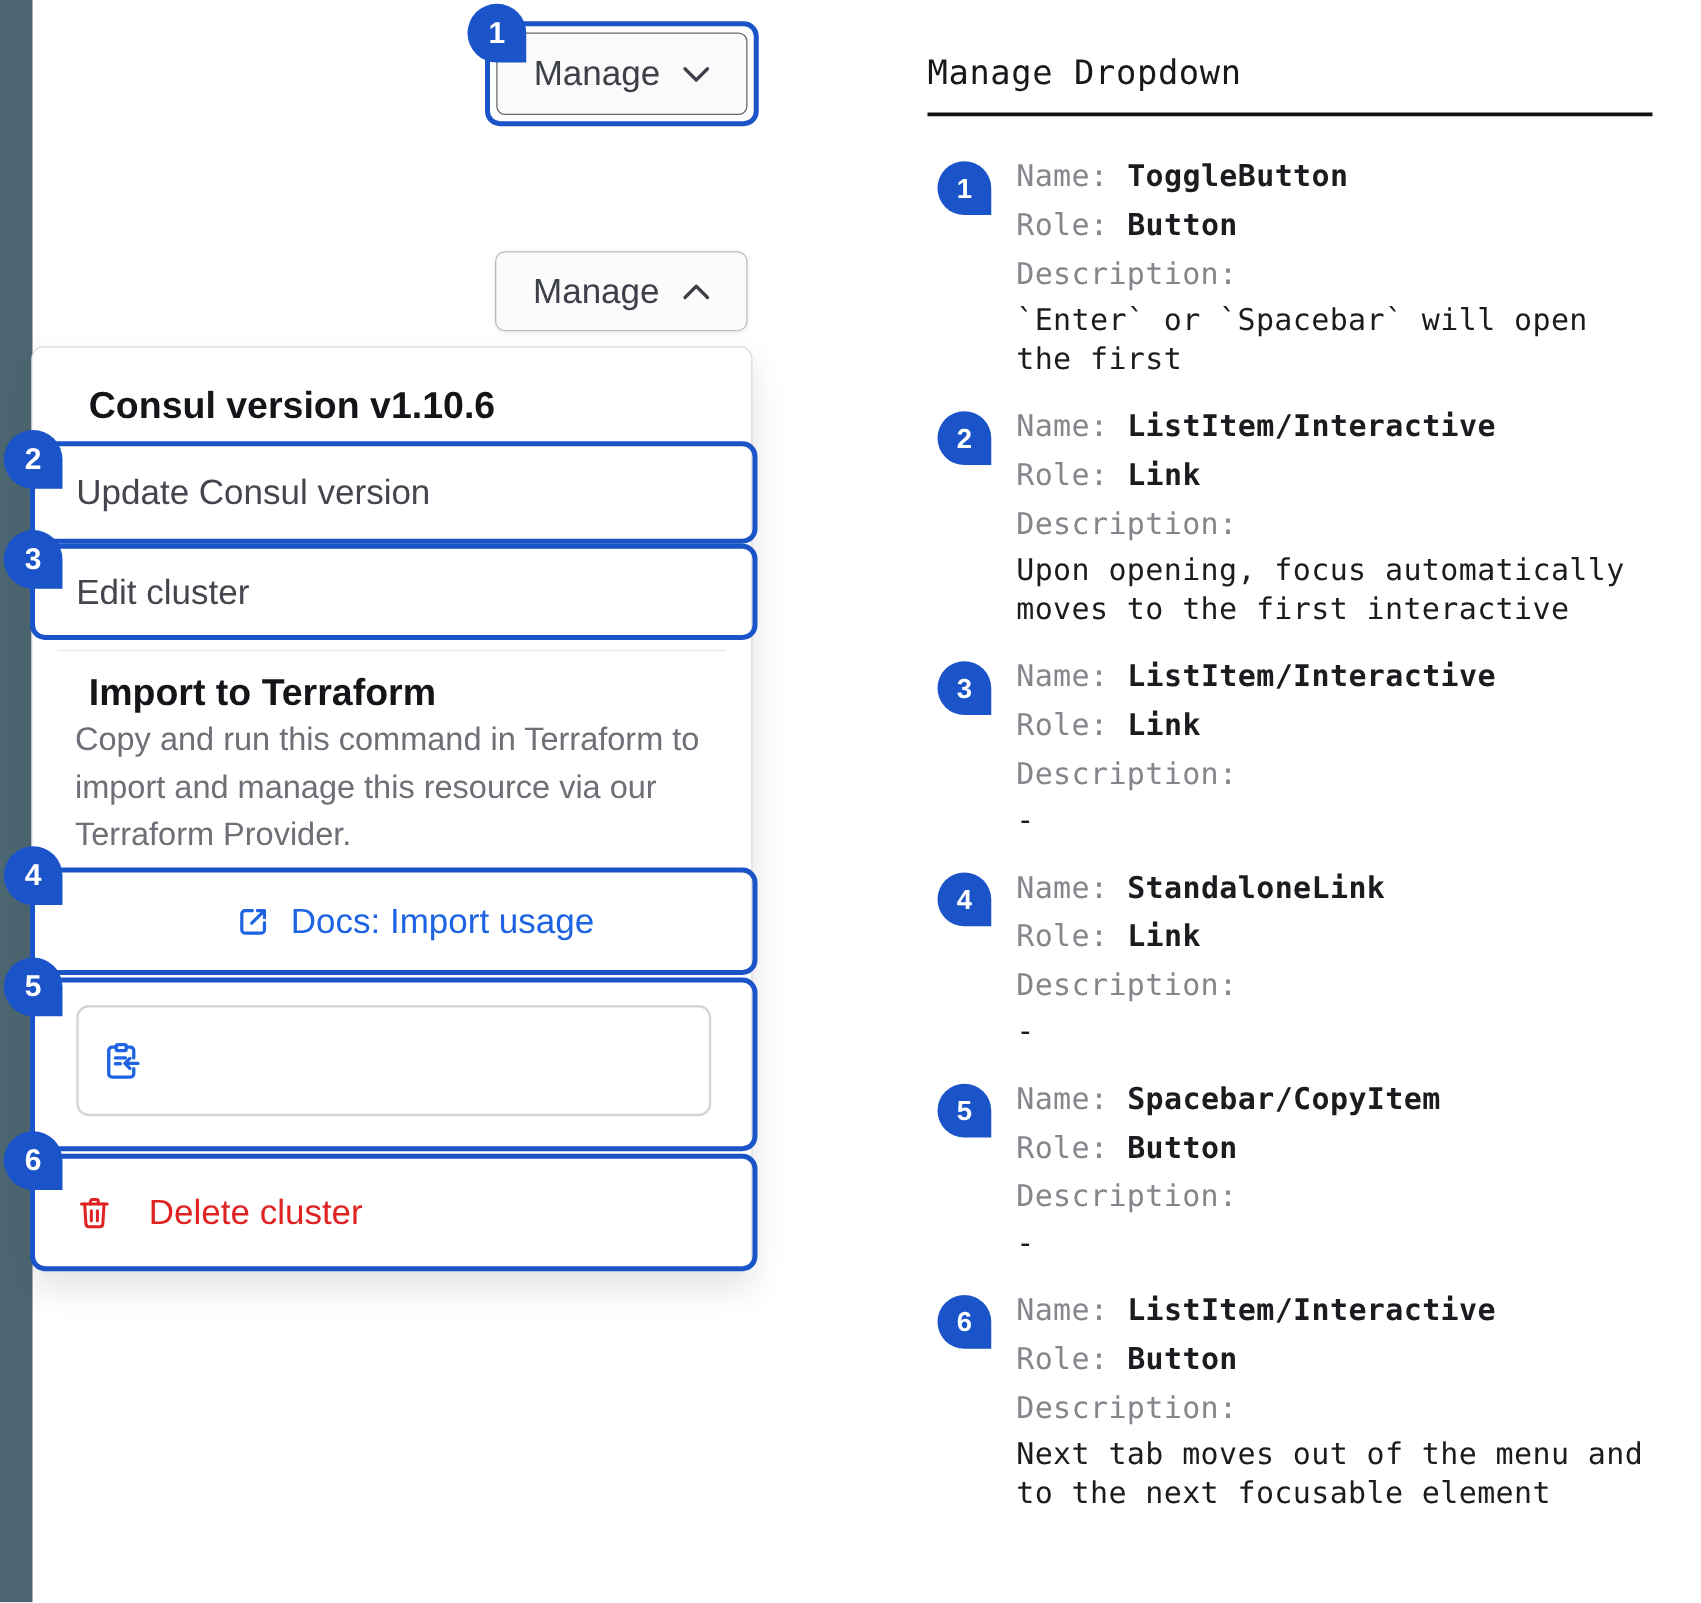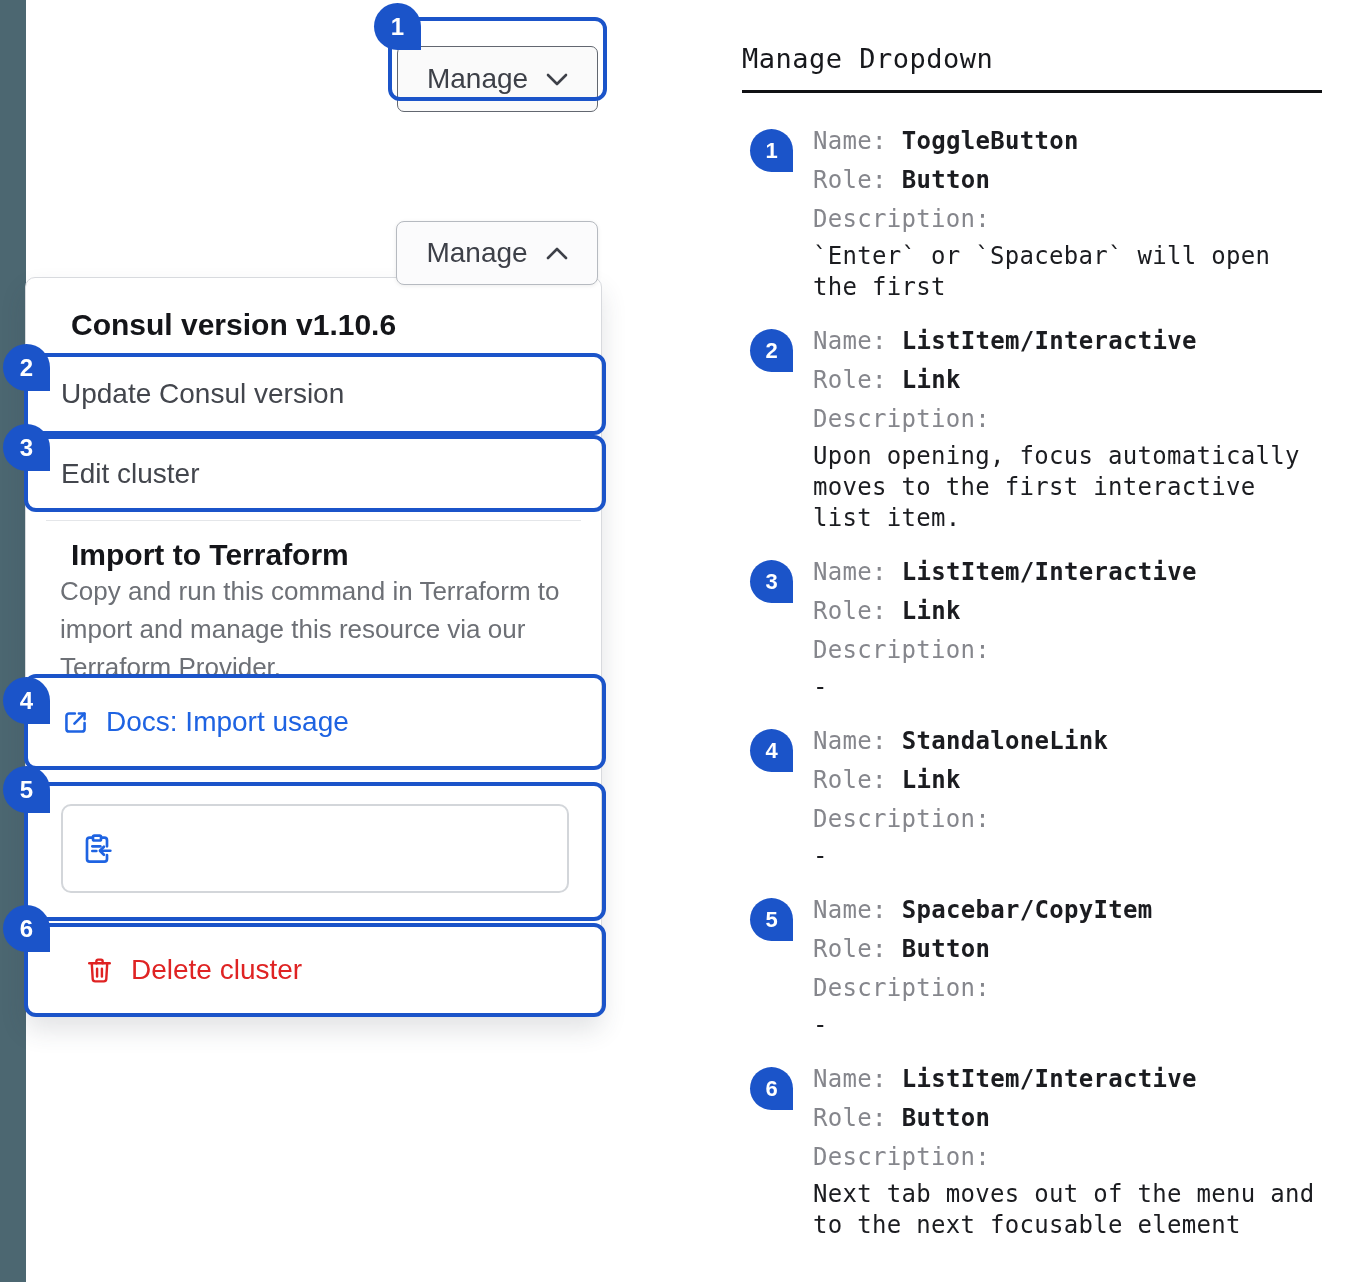--- a/index.html
+++ b/index.html
@@ -22,48 +22,48 @@
 
   
   .focus-ring{position:absolute;border:4px solid #1b54c9;border-radius:12px;
               box-sizing:border-box;z-index:10;background:transparent;}
   .ring-btn1{left:388px;top:17px;width:219px;height:84px;}
 
   
   .manage-btn{position:absolute;display:flex;align-items:center;justify-content:center;gap:18px;
               background:#fafafa;border:1px solid #626770;border-radius:7px;
               font-size:28px;color:#3d4048;font-family:"Liberation Sans",sans-serif;
-              cursor:pointer;z-index:5;padding:0;margin-top:20px;}
+              cursor:pointer;z-index:5;padding:0;}
   .btn1{left:397px;top:26px;width:201px;height:66px;}
   .btn2{left:396px;top:201px;width:202px;height:64px;border-color:#b6bac0;border-radius:8px;
         background:#fbfbfc;box-shadow:0 1px 4px rgba(0,0,0,.08);}
 
   
   .dropdown-panel{position:absolute;left:25px;top:277px;width:577px;height:739px;background:#ffffff;
                   border:1px solid #d8dade;border-radius:10px;box-sizing:border-box;
                   box-shadow:0 14px 26px rgba(50,55,70,.14);z-index:4;}
   .menu-header{position:absolute;left:45px;font-weight:700;color:#141519;font-size:30px;line-height:27px;}
   .h1{top:33px;}
   .h2{top:263px;}
   .menu-desc{position:absolute;left:34px;top:294px;width:508px;margin:0;
              font-size:26px;line-height:38px;color:#6d7076;}
   .divider{position:absolute;left:20px;right:20px;top:242px;height:1px;background:#e4e6e9;}
 
   .ring-item{left:-2px;width:582px;display:flex;align-items:center;}
   .r2{top:75px;height:82px;}
   .r3{top:157px;height:77px;}
-  .r4{top:396px;height:96px;}
+  .r4{top:416px;height:86px;justify-content:center;}
   .r5{top:504px;height:139px;}
   .r6{top:645px;height:94px;}
 
   .menu-item-label{padding-left:33px;font-size:28px;color:#43464d;cursor:pointer;}
   .docs-link{display:flex;align-items:center;gap:16px;padding-left:33px;cursor:pointer;
              font-size:28px;color:#1e63e2;}
-  .delete-item{display:flex;align-items:center;gap:17px;padding-left:33px;cursor:pointer;
-               font-size:28px;color:#df2323;margin-left:24px;}
+  .delete-item{display:flex;align-items:center;gap:29px;padding-left:33px;cursor:pointer;
+               font-size:28px;color:#df2323;}
 
   .code-box{position:absolute;left:33px;top:18px;width:508px;height:89px;box-sizing:border-box;
             border:2px solid #d3d6da;border-radius:10px;display:flex;align-items:center;
             justify-content:space-between;padding:0 14px 0 18px;background:#ffffff;}
   .code-text{font-family:"DejaVu Sans Mono","Liberation Mono",monospace;font-size:26px;color:#3d4046;}
   .copy-btn{display:flex;align-items:center;justify-content:center;cursor:pointer;background:none;border:none;padding:0;}
 
   
   .acc-panel{position:absolute;left:742px;top:44px;width:580px;
              font-family:"DejaVu Sans Mono","Liberation Mono",monospace;z-index:2;}
@@ -195,21 +195,20 @@
 
     <div class="acc-item">
       <div class="badge acc-badge">2</div>
       <div class="acc-text">
         <div class="line"><span class="lbl">Name:</span><span class="val">ListItem/Interactive</span></div>
         <div class="line"><span class="lbl">Role:</span><span class="val">Link</span></div>
         <div class="line"><span class="lbl">Description:</span></div>
         <div class="desc">
           <div class="dline">Upon opening, focus automatically</div>
           <div class="dline">moves to the first interactive</div>
-          <div class="dline">list item.</div>
         </div>
       </div>
     </div>
 
     <div class="acc-item">
       <div class="badge acc-badge">3</div>
       <div class="acc-text">
         <div class="line"><span class="lbl">Name:</span><span class="val">ListItem/Interactive</span></div>
         <div class="line"><span class="lbl">Role:</span><span class="val">Link</span></div>
         <div class="line"><span class="lbl">Description:</span></div>

